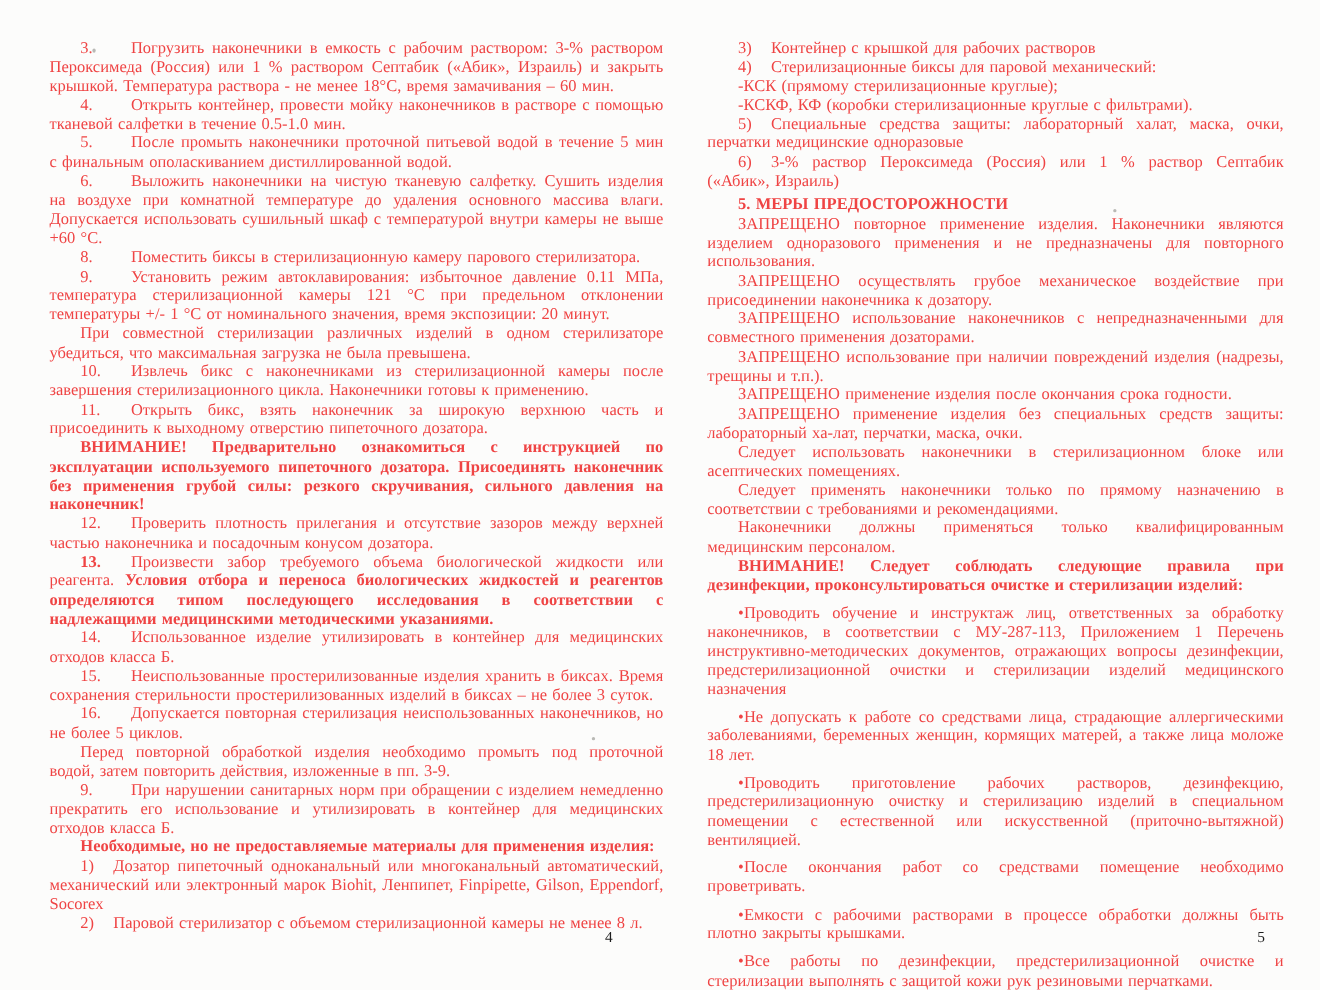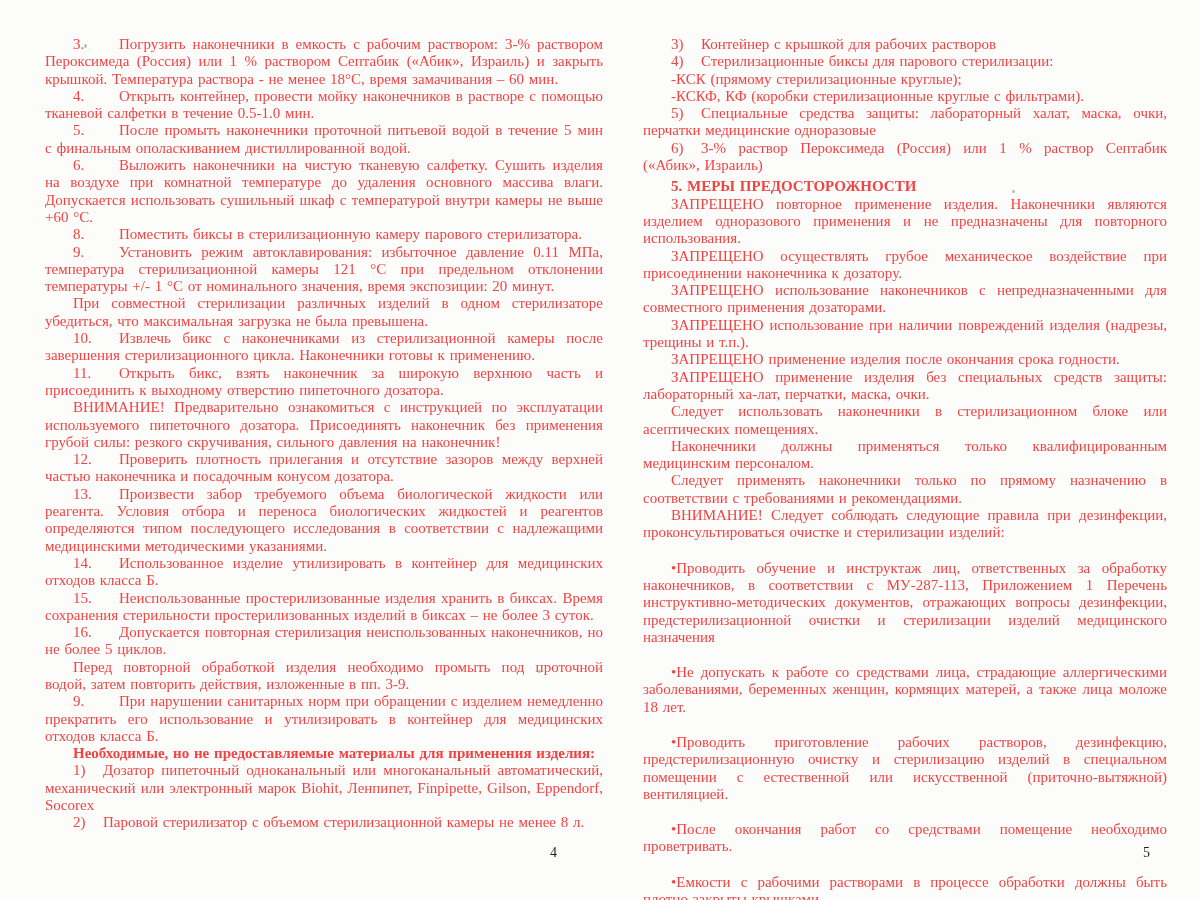--- a/index.html
+++ b/index.html
@@ -32,24 +32,24 @@
     text-align: justify;
     text-indent: 28px;
     word-spacing: 1px;
   }
   p.blk .num {
     display: inline-block;
     min-width: 46px;
     text-indent: 0;
   }
   p.blk .num.short { min-width: 30px; }
-  .b { font-weight: normal; }
+  .b { font-weight: bold; }
   p.heading { font-weight: bold; }
   p.gap { margin-top: 4px; }
-  p.bullet { margin-top: 18px; }
+  p.bullet { margin-top: 8px; }
 
   .pagenum {
     position: absolute;
     top: 845px;
     font-family: "Liberation Serif", serif;
     font-size: 14px;
     color: #1e1e1e;
   }
   .pagenum-left  { left: 550px; }
   .pagenum-right { left: 1143px; }
@@ -86,35 +86,35 @@
       <p class="blk item"><span class="num">16.</span><span>Допускается повторная стерилизация неиспользованных наконечников, но не более 5 циклов.</span></p>
       <p class="blk para"><span>Перед повторной обработкой изделия необходимо промыть под проточной водой, затем повторить действия, изложенные в пп. 3-9.</span></p>
       <p class="blk item"><span class="num">9.</span><span>При нарушении санитарных норм при обращении с изделием немедленно прекратить его использование и утилизировать в контейнер для медицинских отходов класса Б.</span></p>
       <p class="blk heading"><span>Необходимые, но не предоставляемые материалы для применения изделия:</span></p>
       <p class="blk item"><span class="num short">1)</span><span>Дозатор пипеточный одноканальный или многоканальный автоматический, механический или электронный марок Biohit, Ленпипет, Finpipette, Gilson, Eppendorf, Socorex</span></p>
       <p class="blk item"><span class="num short">2)</span><span>Паровой стерилизатор с объемом стерилизационной камеры не менее 8 л.</span></p>
     </div>
 
   <div class="col col-right">
       <p class="blk item"><span class="num short">3)</span><span>Контейнер с крышкой для рабочих растворов</span></p>
-      <p class="blk item"><span class="num short">4)</span><span>Стерилизационные биксы для парового стерилизации:</span></p>
+      <p class="blk item"><span class="num short">4)</span><span>Стерилизационные биксы для паровой механический:</span></p>
       <p class="blk para"><span>-КСК (прямому стерилизационные круглые);</span></p>
       <p class="blk para"><span>-КСКФ, КФ (коробки стерилизационные круглые с фильтрами).</span></p>
       <p class="blk item"><span class="num short">5)</span><span>Специальные средства защиты: лабораторный халат, маска, очки, перчатки медицинские одноразовые</span></p>
       <p class="blk item"><span class="num short">6)</span><span>3-% раствор Пероксимеда (Россия) или 1 % раствор Септабик («Абик», Израиль)</span></p>
       <p class="blk heading gap"><span>5. МЕРЫ ПРЕДОСТОРОЖНОСТИ</span></p>
       <p class="blk para"><span>ЗАПРЕЩЕНО повторное применение изделия. Наконечники являются изделием одноразового применения и не предназначены для повторного использования.</span></p>
       <p class="blk para"><span>ЗАПРЕЩЕНО осуществлять грубое механическое воздействие при присоединении наконечника к дозатору.</span></p>
       <p class="blk para"><span>ЗАПРЕЩЕНО использование наконечников с непредназначенными для совместного применения дозаторами.</span></p>
       <p class="blk para"><span>ЗАПРЕЩЕНО использование при наличии повреждений изделия (надрезы, трещины и т.п.).</span></p>
       <p class="blk para"><span>ЗАПРЕЩЕНО применение изделия после окончания срока годности.</span></p>
       <p class="blk para"><span>ЗАПРЕЩЕНО применение изделия без специальных средств защиты: лабораторный ха-лат, перчатки, маска, очки.</span></p>
       <p class="blk para"><span>Следует использовать наконечники в стерилизационном блоке или асептических помещениях.</span></p>
+      <p class="blk para"><span>Следует применять наконечники только по прямому назначению в соответствии с требованиями и рекомендациями.</span></p>
       <p class="blk para"><span>Наконечники должны применяться только квалифицированным медицинским персоналом.</span></p>
-      <p class="blk para"><span>Следует применять наконечники только по прямому назначению в соответствии с требованиями и рекомендациями.</span></p>
       <p class="blk para"><span class="b">ВНИМАНИЕ! Следует соблюдать следующие правила при дезинфекции, проконсультироваться очистке и стерилизации изделий:</span></p>
       <p class="blk bullet"><span>•Проводить обучение и инструктаж лиц, ответственных за обработку наконечников, в соответствии с МУ-287-113, Приложением 1 Перечень инструктивно-методических документов, отражающих вопросы дезинфекции, предстерилизационной очистки и стерилизации изделий медицинского назначения</span></p>
       <p class="blk bullet"><span>•Не допускать к работе со средствами лица, страдающие аллергическими заболеваниями, беременных женщин, кормящих матерей, а также лица моложе 18 лет.</span></p>
       <p class="blk bullet"><span>•Проводить приготовление рабочих растворов, дезинфекцию, предстерилизационную очистку и стерилизацию изделий в специальном помещении с естественной или искусственной (приточно-вытяжной) вентиляцией.</span></p>
       <p class="blk bullet"><span>•После окончания работ со средствами помещение необходимо проветривать.</span></p>
       <p class="blk bullet"><span>•Емкости с рабочими растворами в процессе обработки должны быть плотно закрыты крышками.</span></p>
       <p class="blk bullet"><span>•Все работы по дезинфекции, предстерилизационной очистке и стерилизации выполнять с защитой кожи рук резиновыми перчатками.</span></p>
       <p class="blk bullet"><span>•При возникновении аллергических реакций следует прекратить работу с наконечниками и проконсультироваться со специалистом.</span></p>
     </div>
 

